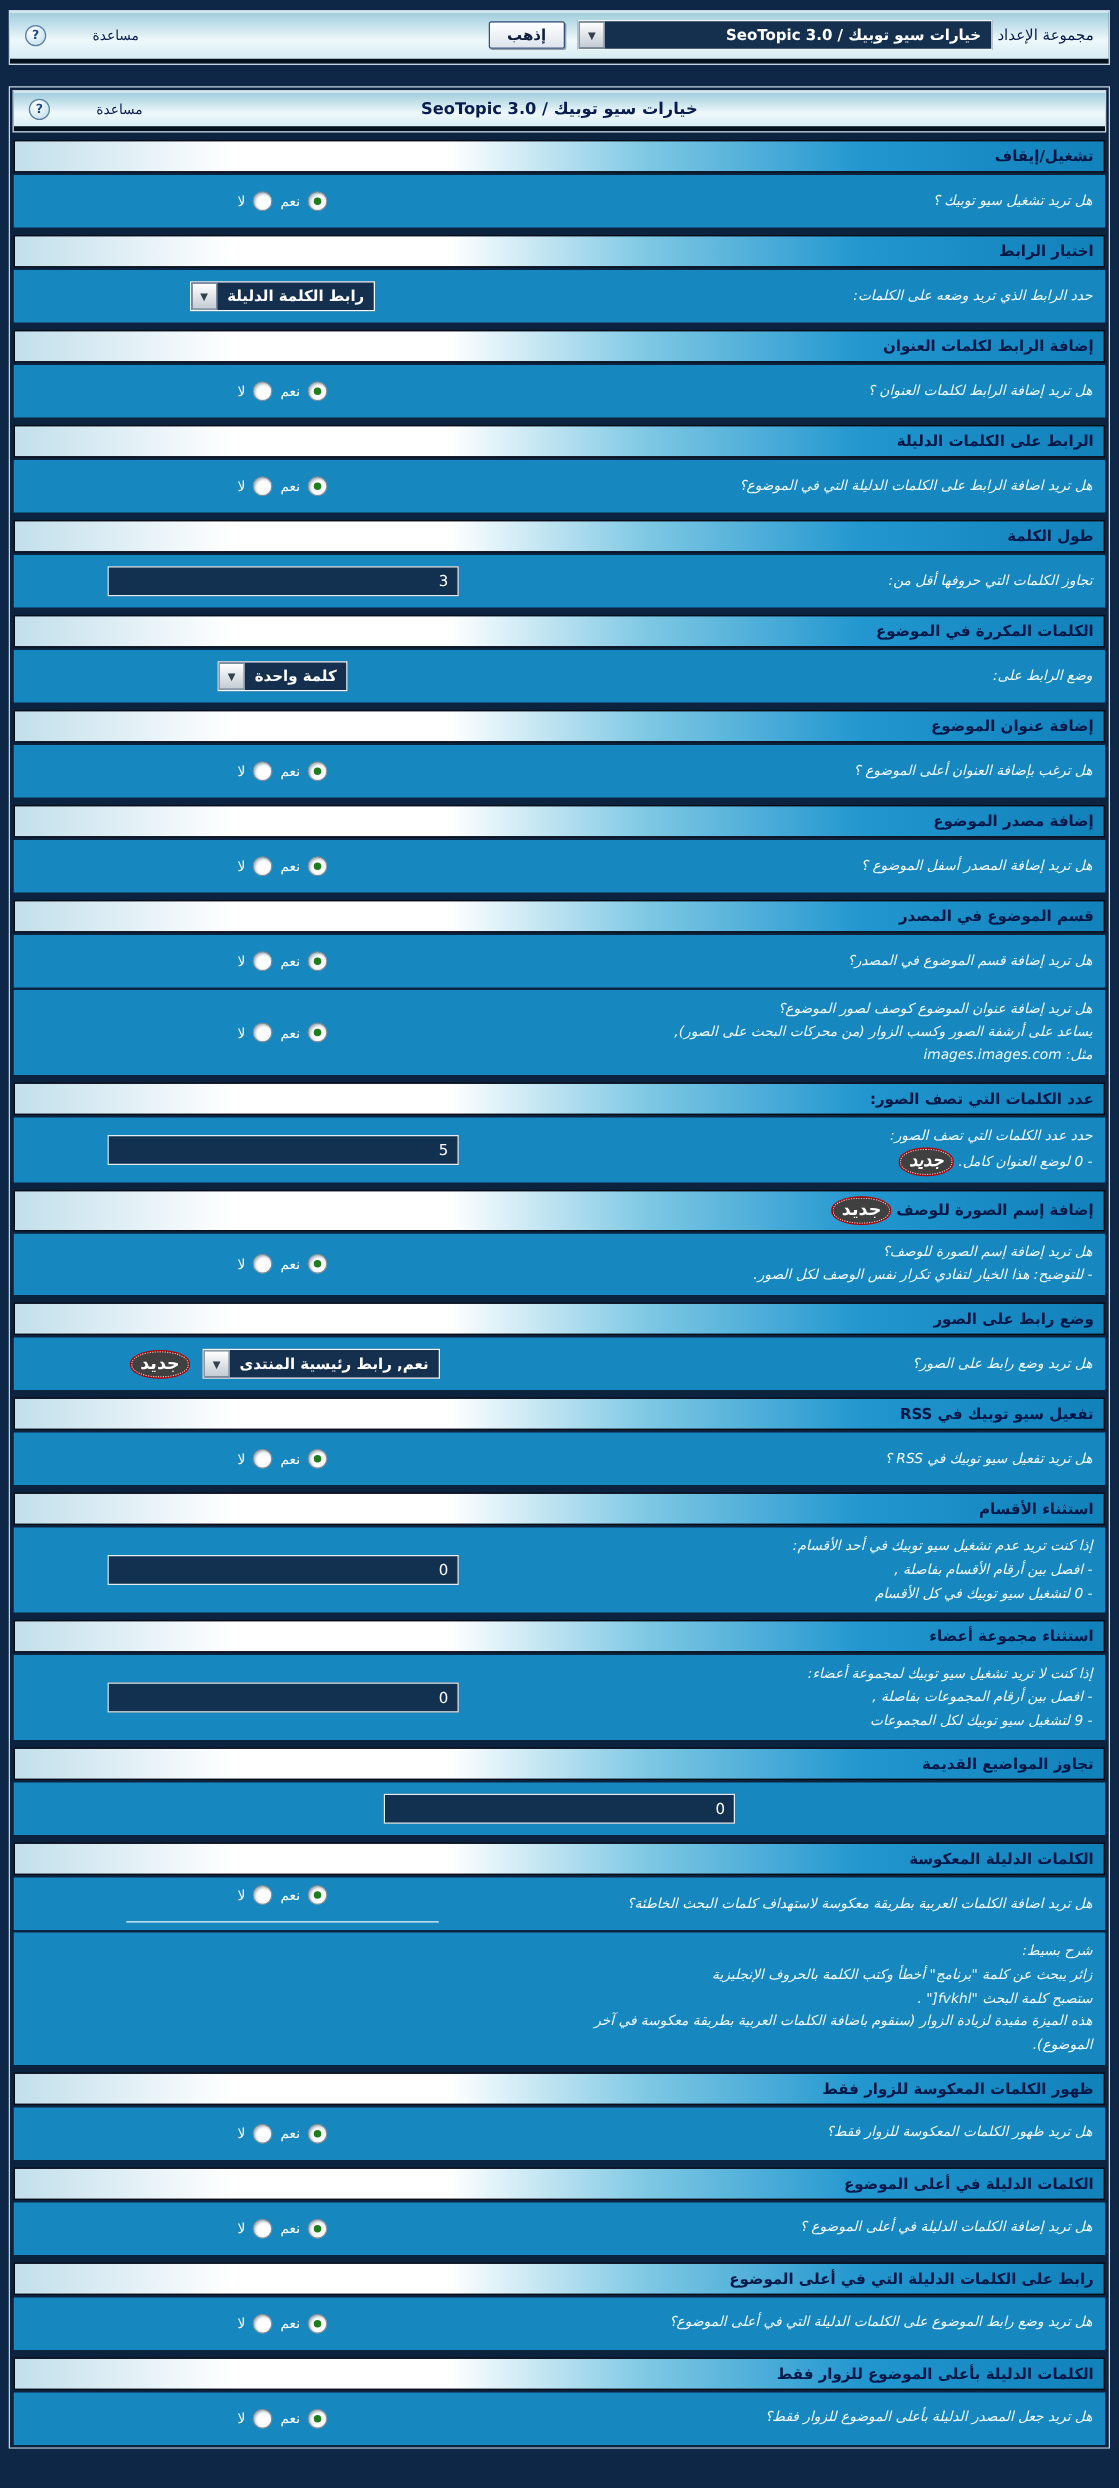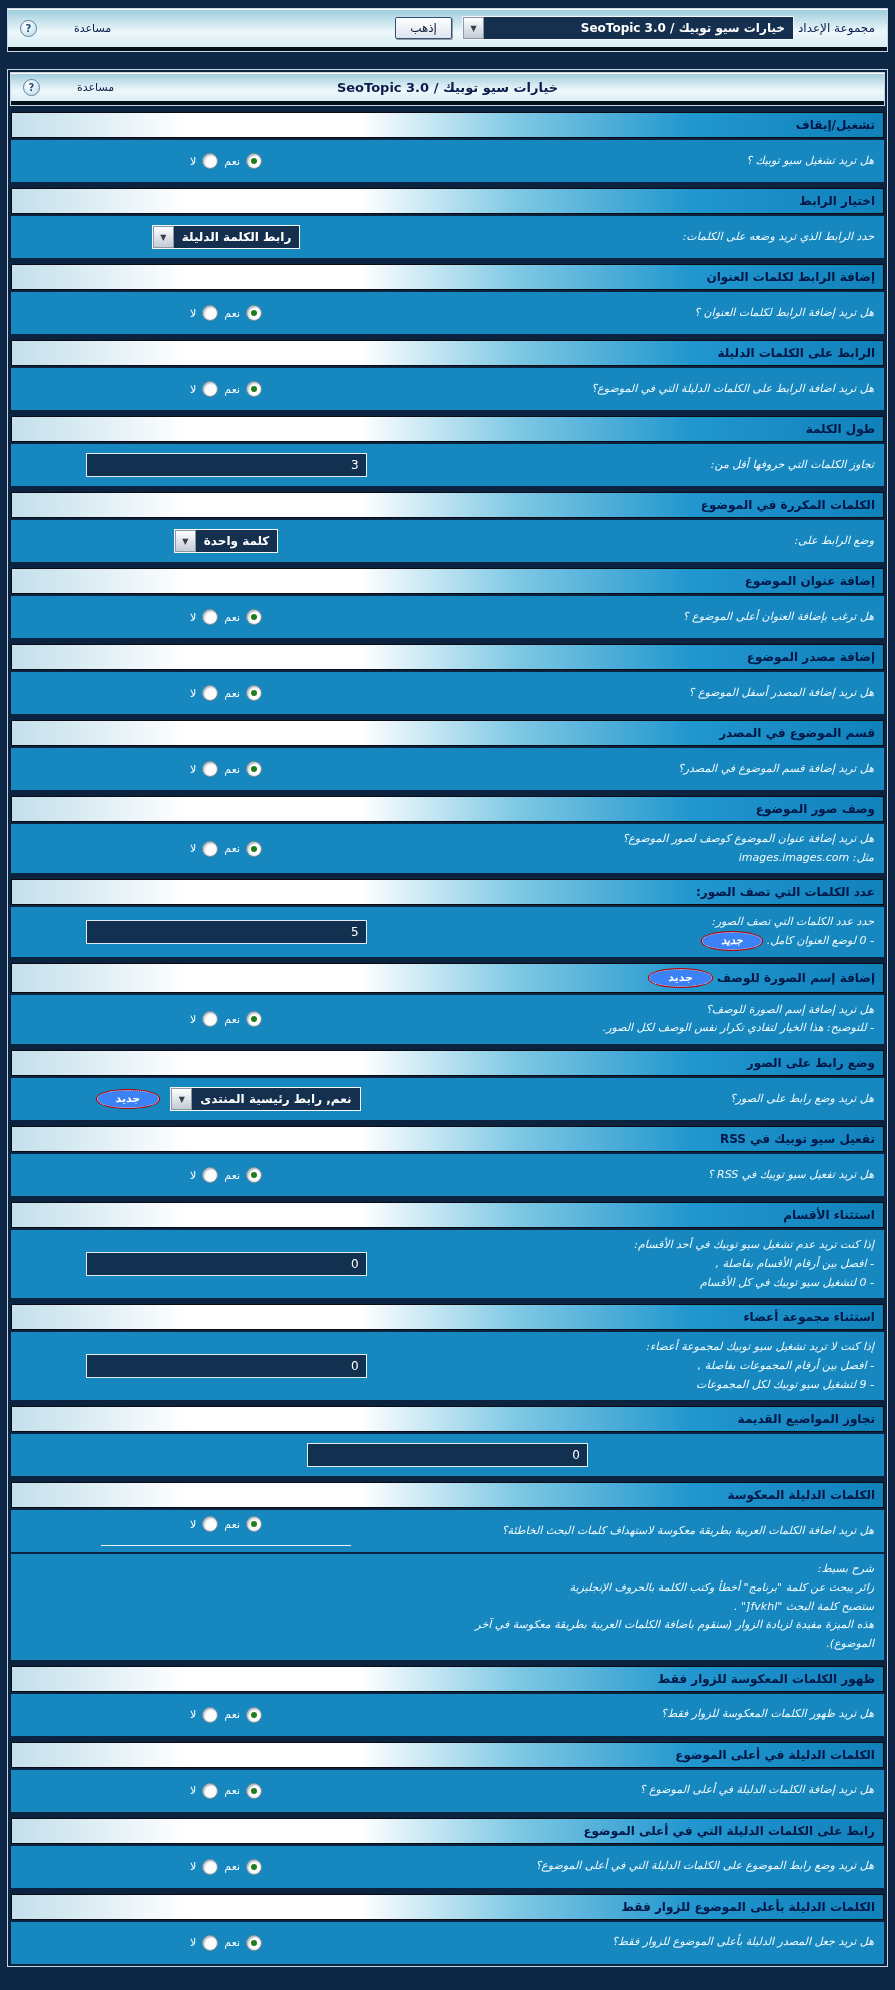--- a/index.html
+++ b/index.html
@@ -8,21 +8,21 @@
   
   .litebar{border:1px solid #c6d6e2;background:linear-gradient(#9ccbdb 0%,#eef8fb 55%,#cfe9f1 100%);
     box-shadow:inset 0 -4px 0 #05101d, inset 0 1px 0 #ffffff;
     padding:7px 12px 11px;display:flex;align-items:center;position:relative;}
   .gap{height:17px;}
   .group-label{font-weight:normal;color:#0a1c4e;font-size:12px;margin-left:4px;}
   .dk-select{display:inline-flex;align-items:center;background:#14304e;border:1px solid #f4f8fa;height:22px;min-width:330px;justify-content:space-between;cursor:pointer;}
   .dk-select .txt{color:#ffffff;font-size:12px;font-weight:bold;padding:0 8px;white-space:nowrap;}
   .arrowbox{width:19px;height:20px;background:linear-gradient(#ffffff,#c3cbd4);border:1px solid #8b98a6;display:flex;align-items:center;justify-content:center;color:#33404e;font-size:8px;}
   .btn{background:linear-gradient(#ffffff,#dde4ec);border:1px solid #33517a;border-radius:2px;color:#101e3c;
-    font-size:12px;font-weight:normal;padding:3px 14px;cursor:pointer;box-shadow:1px 1px 0 rgba(0,0,0,.35);font-family:inherit;}
+    font-size:12px;font-weight:bold;padding:3px 14px;cursor:pointer;box-shadow:1px 1px 0 rgba(0,0,0,.35);font-family:inherit;}
   .helpwrap{display:flex;align-items:center;gap:5px;margin-right:auto;cursor:pointer;}
   .help-label{color:#0a1c4e;font-size:11px;margin-left:32px;}
   .help-icon{width:15px;height:15px;border-radius:50%;background:radial-gradient(circle at 35% 30%,#ffffff,#bcdcec);
     border:1px solid #5c80a0;color:#1c4b82;font-size:10px;font-weight:bold;display:flex;align-items:center;justify-content:center;}
   .panel-title{position:absolute;left:0;right:0;text-align:center;font-weight:bold;color:#0a1c4e;font-size:13px;pointer-events:none;}
 
   
   .panel{border:1px solid #c6d6e2;background:#0c2340;padding:2px 2px 0;margin-top:0;}
 
   .sec-header{margin:6px 1px 2px;border:1px solid #0b0b14;
@@ -40,22 +40,22 @@
   .rb{width:14px;height:14px;border-radius:50%;background:#fdfdfd;border:1px solid #7d8b95;
     box-shadow:inset 1px 1px 2px #9fb0ba;display:inline-flex;align-items:center;justify-content:center;cursor:pointer;}
   .rb.on::after{content:"";width:6px;height:6px;border-radius:50%;background:#1f7d1f;}
 
   .tinput{width:265px;height:22px;background:#12304f;border:1px solid #e3edf3;color:#ffffff;
     font-size:12px;padding:0 7px;direction:rtl;text-align:right;font-family:inherit;}
 
   .selwrap{display:flex;align-items:center;gap:6px;}
   .ctl-divider{width:250px;border-bottom:1px solid #eaf5fb;margin-top:9px;}
 
-  .new-badge{display:inline-block;background:#3b82f6;color:#ffffff;font-size:11px;font-weight:bold;
-    padding:2px 18px 3px;border-radius:50% / 46%;border:1px dotted #ffb0b0;box-shadow:0 0 0 1px #b30000;
+  .new-badge{display:inline-block;background:#404040;color:#ffffff;font-size:14px;font-weight:bold;
+    padding:2px 6px 3px;border-radius:50% / 46%;border:1px dotted #ffb0b0;box-shadow:0 0 0 1px #b30000;
     margin:0 5px;line-height:1;vertical-align:middle;}
 </style>
 </head>
 <body>
 
 <div class="page">
 
   <div class="litebar">
     <span class="group-label">مجموعة الإعداد</span>
     <div class="dk-select">
@@ -214,26 +214,24 @@
           </div>
           <div class="ccell">
             <div class="radios">
               <span class="rb on"></span>
               <span>نعم</span>
               <span class="rb"></span>
               <span>لا</span>
             </div>
           </div>
         </div>
-        <div class="sec-header">
-          <span class="sec-title">وصف صور الموضوع</span>
-        </div>
         <div class="row">
           <div class="qcell">
             <div class="qline">هل تريد إضافة عنوان الموضوع كوصف لصور الموضوع؟</div>
+            <div class="hint">يساعد على أرشفة الصور وكسب الزوار (من محركات البحث على الصور),</div>
             <div class="hint">مثل: images.images.com</div>
           </div>
           <div class="ccell">
             <div class="radios">
               <span class="rb on"></span>
               <span>نعم</span>
               <span class="rb"></span>
               <span>لا</span>
             </div>
           </div>

